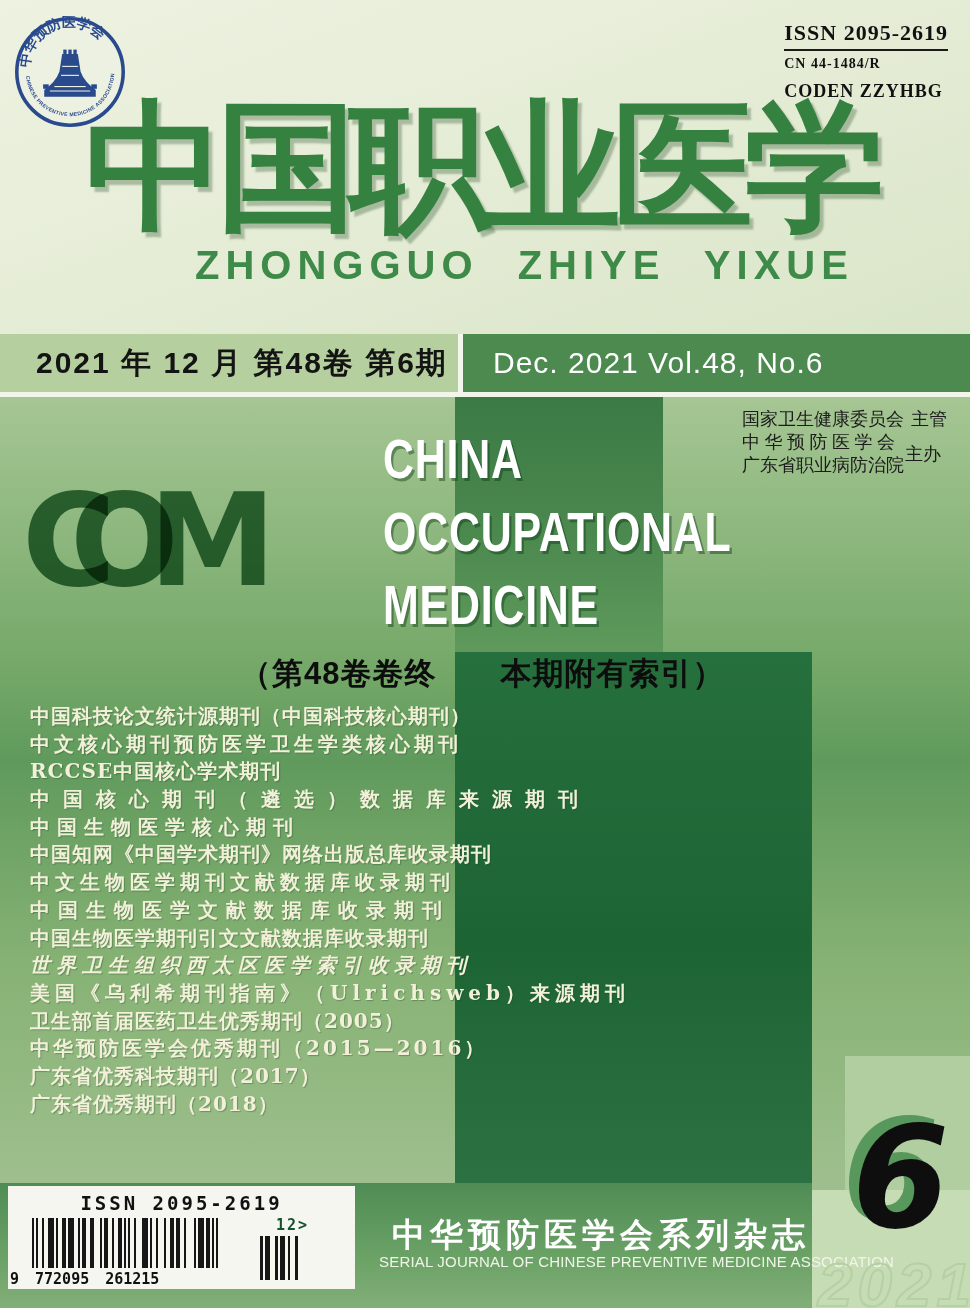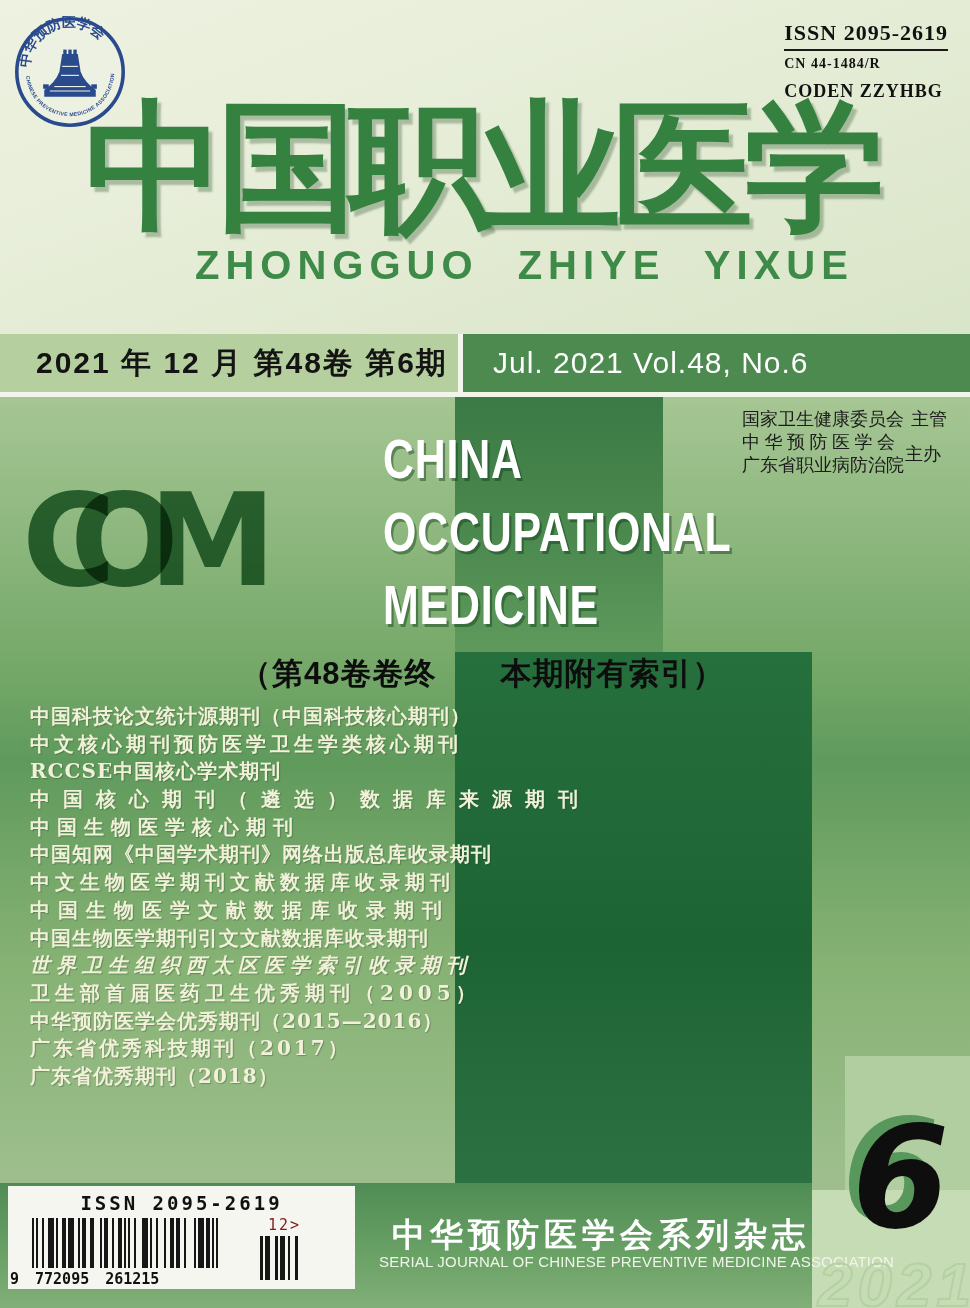--- a/index.html
+++ b/index.html
@@ -91,22 +91,22 @@
 
   
   .bcpanel{position:absolute;left:8px;top:789px;width:347px;height:103px;background:#f6f6f1;}
   .bcpanel .issn-t{position:absolute;left:0;top:6px;width:100%;text-align:center;color:#111;
         font-family:"DejaVu Sans Mono","Liberation Mono",monospace;
         font-weight:bold;font-size:19px;letter-spacing:3px;white-space:nowrap;}
   .ean{position:absolute;left:24px;top:32px;font-size:0;}
   .ean-digits{position:absolute;left:2px;top:84px;display:flex;gap:16px;color:#111;
         font-family:"DejaVu Sans Mono","Liberation Mono",monospace;font-weight:bold;font-size:15px;}
   .addon{position:absolute;left:252px;top:30px;}
-  .addon .txt{color:#7f1d1d;font-family:"DejaVu Sans Mono","Liberation Mono",monospace;
-        font-weight:normal;font-size:15px;letter-spacing:2px;margin-left:8px;}
+  .addon .txt{color:#14532d;font-family:"DejaVu Sans Mono","Liberation Mono",monospace;
+        font-weight:bold;font-size:15px;letter-spacing:2px;margin-left:16px;}
   .addon .abars{font-size:0;margin-top:2px;}
 
   
   .series-cn{position:absolute;left:392px;top:816px;color:#ffffff;font-weight:600;
         font-size:33px;letter-spacing:5px;white-space:nowrap;}
   .series-en{position:absolute;left:379px;top:856px;color:#f0f5ea;
         font-size:15px;letter-spacing:0.2px;white-space:nowrap;}
 
   
   .big6{position:absolute;left:852px;top:712px;width:110px;height:150px;
@@ -165,21 +165,21 @@
     <div class="title-cn">中国职业医学</div>
     <div class="title-pinyin">ZHONGGUO ZHIYE YIXUE</div>
   </div>
 
   <div class="band">
     <div class="band-left">
       <div class="t">2021 年 12 月  第48卷 第6期</div>
     </div>
     <div class="band-sep"></div>
     <div class="band-right">
-      <div class="t">Jul. 2021  Vol.48, No.6</div>
+      <div class="t">Dec. 2021  Vol.48, No.6</div>
     </div>
   </div>
   <div class="band-underline"></div>
 
   <div class="main">
     <div class="mid-column"></div>
     <div class="dark-rect"></div>
     <div class="footer-band"></div>
     <div class="panel-upper"></div>
     <div class="panel-lower"></div>
@@ -213,20 +213,21 @@
         <div class="honor-line">中国科技论文统计源期刊（中国科技核心期刊）</div>
         <div class="honor-line">中文核心期刊预防医学卫生学类核心期刊</div>
         <div class="honor-line">RCCSE中国核心学术期刊</div>
         <div class="honor-line">中国核心期刊（遴选）数据库来源期刊</div>
         <div class="honor-line">中国生物医学核心期刊</div>
         <div class="honor-line">中国知网《中国学术期刊》网络出版总库收录期刊</div>
         <div class="honor-line">中文生物医学期刊文献数据库收录期刊</div>
         <div class="honor-line">中国生物医学文献数据库收录期刊</div>
         <div class="honor-line">中国生物医学期刊引文文献数据库收录期刊</div>
         <div class="honor-line">世界卫生组织西太区医学索引收录期刊</div>
+        <div class="honor-line">美国《乌利希期刊指南》（Ulrichsweb）来源期刊</div>
         <div class="honor-line">卫生部首届医药卫生优秀期刊（2005）</div>
         <div class="honor-line">中华预防医学会优秀期刊（2015—2016）</div>
         <div class="honor-line">广东省优秀科技期刊（2017）</div>
         <div class="honor-line">广东省优秀期刊（2018）</div>
       </div>
 
     <div class="bcpanel">
       <div class="issn-t">ISSN 2095-2619</div>
       <div class="ean" id="eanBars"><span style="display: inline-block; vertical-align: top; height: 50px; width: 2px; background: rgb(22, 22, 22);"></span><span style="display: inline-block; vertical-align: top; height: 50px; width: 2px; background: transparent;"></span><span style="display: inline-block; vertical-align: top; height: 50px; width: 2px; background: rgb(22, 22, 22);"></span><span style="display: inline-block; vertical-align: top; height: 50px; width: 4px; background: transparent;"></span><span style="display: inline-block; vertical-align: top; height: 50px; width: 2px; background: rgb(22, 22, 22);"></span><span style="display: inline-block; vertical-align: top; height: 50px; width: 4px; background: transparent;"></span><span style="display: inline-block; vertical-align: top; height: 50px; width: 6px; background: rgb(22, 22, 22);"></span><span style="display: inline-block; vertical-align: top; height: 50px; width: 2px; background: transparent;"></span><span style="display: inline-block; vertical-align: top; height: 50px; width: 2px; background: rgb(22, 22, 22);"></span><span style="display: inline-block; vertical-align: top; height: 50px; width: 4px; background: transparent;"></span><span style="display: inline-block; vertical-align: top; height: 50px; width: 4px; background: rgb(22, 22, 22);"></span><span style="display: inline-block; vertical-align: top; height: 50px; width: 2px; background: transparent;"></span><span style="display: inline-block; vertical-align: top; height: 50px; width: 6px; background: rgb(22, 22, 22);"></span><span style="display: inline-block; vertical-align: top; height: 50px; width: 4px; background: transparent;"></span><span style="display: inline-block; vertical-align: top; height: 50px; width: 2px; background: rgb(22, 22, 22);"></span><span style="display: inline-block; vertical-align: top; height: 50px; width: 2px; background: transparent;"></span><span style="display: inline-block; vertical-align: top; height: 50px; width: 4px; background: rgb(22, 22, 22);"></span><span style="display: inline-block; vertical-align: top; height: 50px; width: 4px; background: transparent;"></span><span style="display: inline-block; vertical-align: top; height: 50px; width: 4px; background: rgb(22, 22, 22);"></span><span style="display: inline-block; vertical-align: top; height: 50px; width: 6px; background: transparent;"></span><span style="display: inline-block; vertical-align: top; height: 50px; width: 2px; background: rgb(22, 22, 22);"></span><span style="display: inline-block; vertical-align: top; height: 50px; width: 2px; background: transparent;"></span><span style="display: inline-block; vertical-align: top; height: 50px; width: 4px; background: rgb(22, 22, 22);"></span><span style="display: inline-block; vertical-align: top; height: 50px; width: 4px; background: transparent;"></span><span style="display: inline-block; vertical-align: top; height: 50px; width: 2px; background: rgb(22, 22, 22);"></span><span style="display: inline-block; vertical-align: top; height: 50px; width: 4px; background: transparent;"></span><span style="display: inline-block; vertical-align: top; height: 50px; width: 4px; background: rgb(22, 22, 22);"></span><span style="display: inline-block; vertical-align: top; height: 50px; width: 2px; background: transparent;"></span><span style="display: inline-block; vertical-align: top; height: 50px; width: 2px; background: rgb(22, 22, 22);"></span><span style="display: inline-block; vertical-align: top; height: 50px; width: 2px; background: transparent;"></span><span style="display: inline-block; vertical-align: top; height: 50px; width: 2px; background: rgb(22, 22, 22);"></span><span style="display: inline-block; vertical-align: top; height: 50px; width: 4px; background: transparent;"></span><span style="display: inline-block; vertical-align: top; height: 50px; width: 2px; background: rgb(22, 22, 22);"></span><span style="display: inline-block; vertical-align: top; height: 50px; width: 6px; background: transparent;"></span><span style="display: inline-block; vertical-align: top; height: 50px; width: 6px; background: rgb(22, 22, 22);"></span><span style="display: inline-block; vertical-align: top; height: 50px; width: 2px; background: transparent;"></span><span style="display: inline-block; vertical-align: top; height: 50px; width: 2px; background: rgb(22, 22, 22);"></span><span style="display: inline-block; vertical-align: top; height: 50px; width: 4px; background: transparent;"></span><span style="display: inline-block; vertical-align: top; height: 50px; width: 2px; background: rgb(22, 22, 22);"></span><span style="display: inline-block; vertical-align: top; height: 50px; width: 6px; background: transparent;"></span><span style="display: inline-block; vertical-align: top; height: 50px; width: 2px; background: rgb(22, 22, 22);"></span><span style="display: inline-block; vertical-align: top; height: 50px; width: 4px; background: transparent;"></span><span style="display: inline-block; vertical-align: top; height: 50px; width: 4px; background: rgb(22, 22, 22);"></span><span style="display: inline-block; vertical-align: top; height: 50px; width: 2px; background: transparent;"></span><span style="display: inline-block; vertical-align: top; height: 50px; width: 4px; background: rgb(22, 22, 22);"></span><span style="display: inline-block; vertical-align: top; height: 50px; width: 4px; background: transparent;"></span><span style="display: inline-block; vertical-align: top; height: 50px; width: 2px; background: rgb(22, 22, 22);"></span><span style="display: inline-block; vertical-align: top; height: 50px; width: 8px; background: transparent;"></span><span style="display: inline-block; vertical-align: top; height: 50px; width: 2px; background: rgb(22, 22, 22);"></span><span style="display: inline-block; vertical-align: top; height: 50px; width: 2px; background: transparent;"></span><span style="display: inline-block; vertical-align: top; height: 50px; width: 6px; background: rgb(22, 22, 22);"></span><span style="display: inline-block; vertical-align: top; height: 50px; width: 2px; background: transparent;"></span><span style="display: inline-block; vertical-align: top; height: 50px; width: 4px; background: rgb(22, 22, 22);"></span><span style="display: inline-block; vertical-align: top; height: 50px; width: 2px; background: transparent;"></span><span style="display: inline-block; vertical-align: top; height: 50px; width: 2px; background: rgb(22, 22, 22);"></span><span style="display: inline-block; vertical-align: top; height: 50px; width: 2px; background: transparent;"></span><span style="display: inline-block; vertical-align: top; height: 50px; width: 2px; background: rgb(22, 22, 22);"></span></div>
       <div class="ean-digits">

